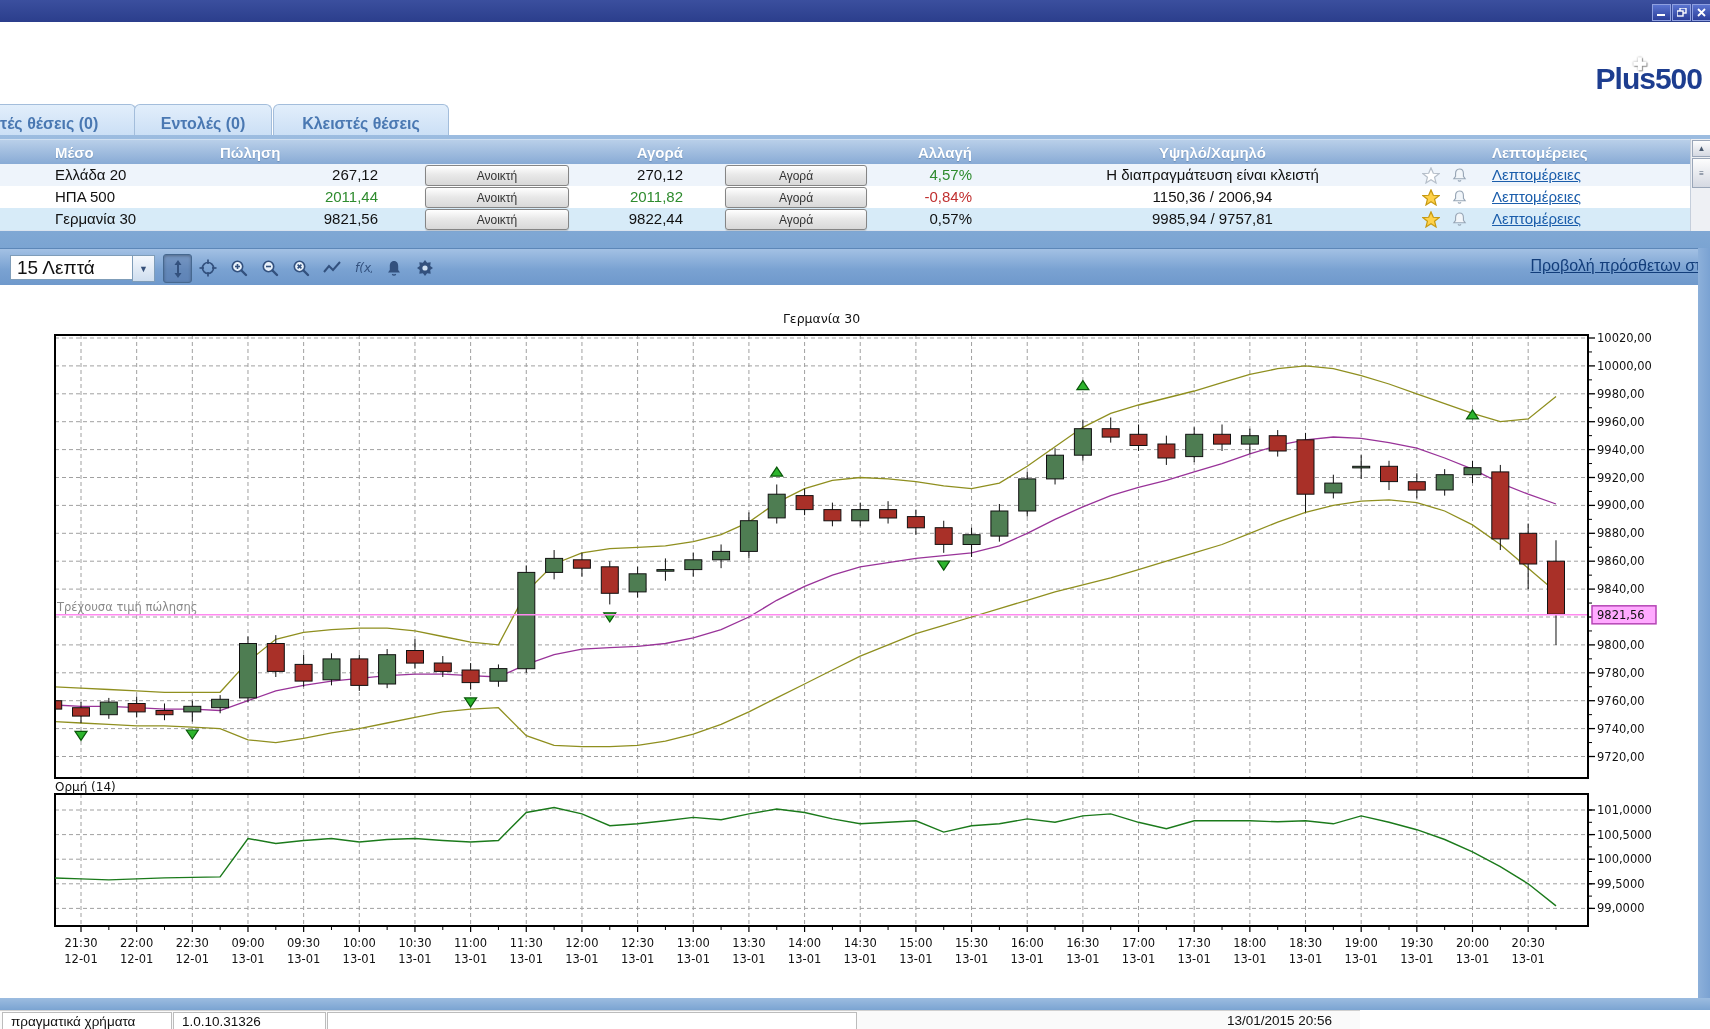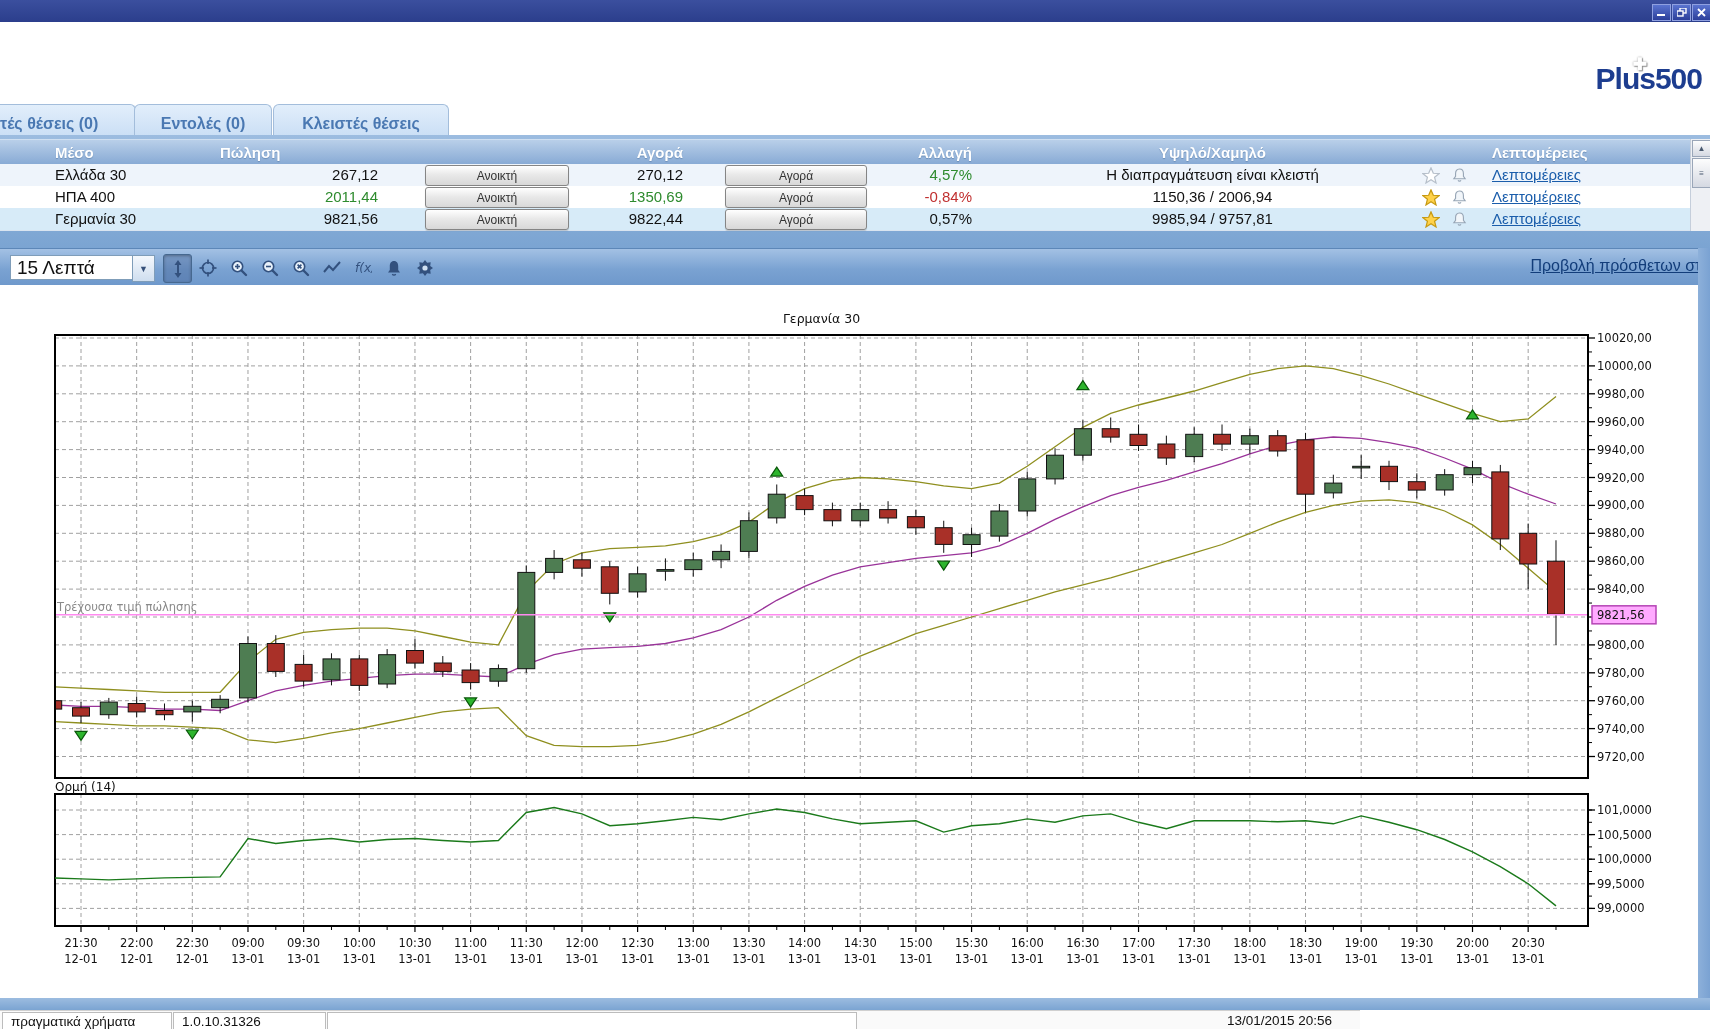--- a/index.html
+++ b/index.html
@@ -104,41 +104,41 @@
   <div class="abs" id="tblheader">
     <span class="hcell" style="left:55px;">Μέσο</span>
     <span class="hcell" style="left:220px;width:158px;text-align:left;">Πώληση</span>
     <span class="hcell" style="left:530px;width:153px;text-align:right;">Αγορά</span>
     <span class="hcell" style="left:842px;width:130px;text-align:right;">Αλλαγή</span>
     <span class="hcell" style="left:1030px;width:365px;text-align:center;">Υψηλό/Χαμηλό</span>
     <span class="hcell" style="left:1492px;">Λεπτομέρειες</span>
   </div>
   <div class="abs" id="tbody" style="left:0;top:164px;width:1690px;height:66px;">
       <div class="trow" style="top: 0px; background: rgb(238, 244, 251); border-bottom: 1px solid rgb(217, 228, 240);">
-        <span class="cell" style="left:55px;">Ελλάδα 30</span>
+        <span class="cell" style="left:55px;">Ελλάδα 20</span>
         <span class="cell num-black" style="left:220px;width:158px;text-align:right;">267,12</span>
         <div class="pbtn" style="left:425px;width:142px;">Ανοικτή</div>
         <span class="cell num-black" style="left:530px;width:153px;text-align:right;">270,12</span>
         <div class="pbtn" style="left:725px;width:140px;">Αγορά</div>
         <span class="cell num-green" style="left:842px;width:130px;text-align:right;">4,57%</span>
         <span class="cell" style="left:1030px;width:365px;text-align:center;">Η διαπραγμάτευση είναι κλειστή</span>
         <span class="cell" style="left:1422px;top:3px;"><svg width="18" height="17" viewBox="0 0 20 19">
      <polygon points="10,1 12.6,7 19,7.4 14,11.5 15.6,17.8 10,14.3 4.4,17.8 6,11.5 1,7.4 7.4,7" fill="#ffffff" stroke="#b6bfca" stroke-width="1.4"></polygon>
           </svg></span>
         <span class="cell" style="left:1452px;top:3px;"><svg width="15" height="17" viewBox="0 0 16 18">
      <path d="M8 2 C5 2 3.8 4.2 3.8 7 L3.8 10 L2 12.5 L14 12.5 L12.2 10 L12.2 7 C12.2 4.2 11 2 8 2 Z" fill="#f2f6fa" stroke="#98a6b6" stroke-width="1.2"></path>
      <path d="M6.5 14 a1.6 1.6 0 0 0 3 0" fill="none" stroke="#98a6b6" stroke-width="1.2"></path>
           </svg></span>
         <span class="cell dlink" style="left:1492px;">Λεπτομέρειες</span>
       </div>
       <div class="trow" style="top: 22px; background: rgb(255, 255, 255); border-bottom: 1px solid rgb(217, 228, 240);">
-        <span class="cell" style="left:55px;">ΗΠΑ 400</span>
+        <span class="cell" style="left:55px;">ΗΠΑ 500</span>
         <span class="cell num-green" style="left:220px;width:158px;text-align:right;">2011,44</span>
         <div class="pbtn" style="left:425px;width:142px;">Ανοικτή</div>
-        <span class="cell num-green" style="left:530px;width:153px;text-align:right;">1350,69</span>
+        <span class="cell num-green" style="left:530px;width:153px;text-align:right;">2011,82</span>
         <div class="pbtn" style="left:725px;width:140px;">Αγορά</div>
         <span class="cell num-red" style="left:842px;width:130px;text-align:right;">-0,84%</span>
         <span class="cell" style="left:1030px;width:365px;text-align:center;">1150,36 / 2006,94</span>
         <span class="cell" style="left:1422px;top:3px;"><svg width="18" height="17" viewBox="0 0 20 19">
      <polygon points="10,1 12.6,7 19,7.4 14,11.5 15.6,17.8 10,14.3 4.4,17.8 6,11.5 1,7.4 7.4,7" fill="#ffd24a" stroke="#c79a12" stroke-width="1.4"></polygon>
           </svg></span>
         <span class="cell" style="left:1452px;top:3px;"><svg width="15" height="17" viewBox="0 0 16 18">
      <path d="M8 2 C5 2 3.8 4.2 3.8 7 L3.8 10 L2 12.5 L14 12.5 L12.2 10 L12.2 7 C12.2 4.2 11 2 8 2 Z" fill="#f2f6fa" stroke="#98a6b6" stroke-width="1.2"></path>
      <path d="M6.5 14 a1.6 1.6 0 0 0 3 0" fill="none" stroke="#98a6b6" stroke-width="1.2"></path>
           </svg></span>

